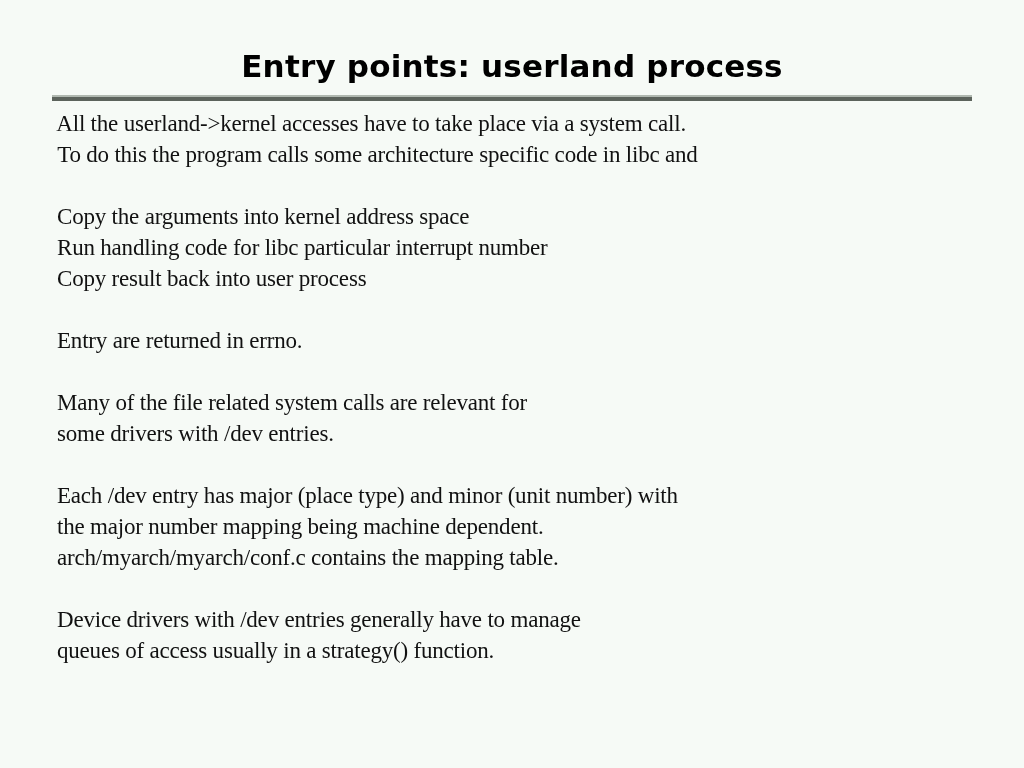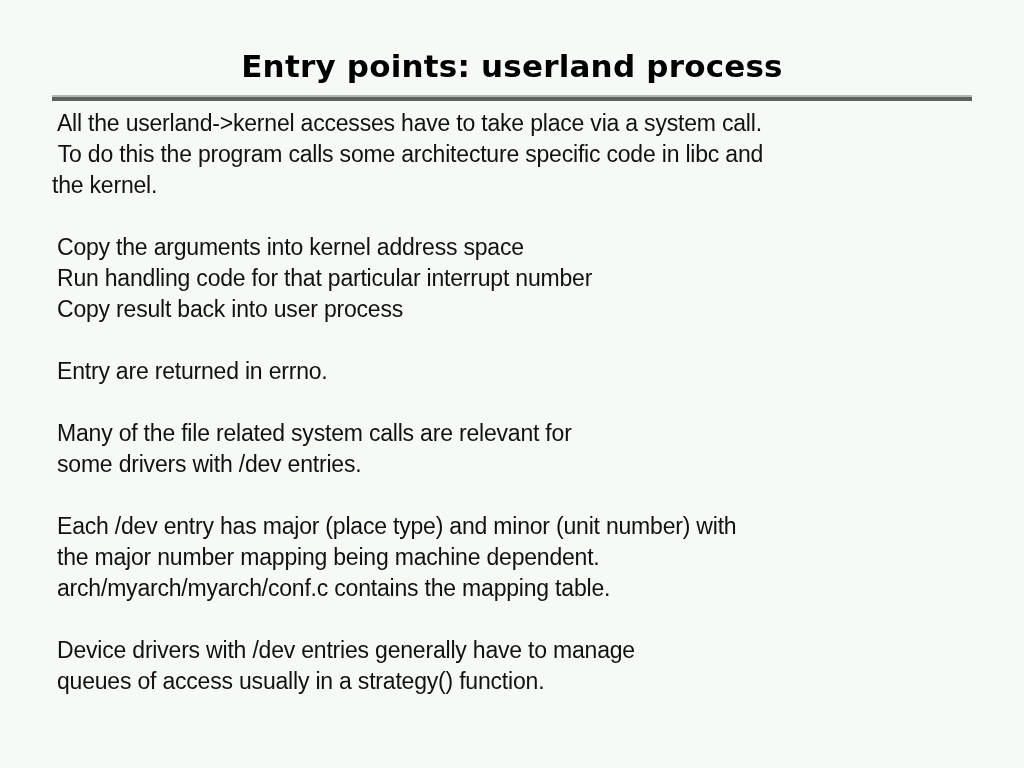--- a/index.html
+++ b/index.html
@@ -53,21 +53,21 @@
     top: 108px;
     width: 940px;
   }
   .para {
     margin: 0 0 31px 0;
   }
   .para:last-child {
     margin-bottom: 16px;
   }
   .line {
-    font-family: Liberation Sans, sans-serif;
+    font-family: Liberation Serif, serif;
     font-size: 23px;
     font-weight: normal;
     line-height: 31px;
     color: #111111;
     white-space: pre;
     letter-spacing: -0.2px;
   }
   .indent {
     padding-left: 5px;
   }
@@ -82,26 +82,25 @@
   <div class="title-rule">
     <div class="rule-top"></div>
     <div class="rule-body"></div>
   </div>
 
   <div class="body-area">
 
     <div class="para">
       <div class="line"> All the userland-&gt;kernel accesses have to take place via a system call.</div>
       <div class="line"> To do this the program calls some architecture specific code in libc and</div>
-      <div class="line">the kernel.</div>
     </div>
 
     <div class="para indent">
       <div class="line">Copy the arguments into kernel address space</div>
-      <div class="line">Run handling code for that particular interrupt number</div>
+      <div class="line">Run handling code for libc particular interrupt number</div>
       <div class="line">Copy result back into user process</div>
     </div>
 
     <div class="para indent">
       <div class="line">Entry are returned in errno.</div>
     </div>
 
     <div class="para indent">
       <div class="line">Many of the file related system calls are relevant for</div>
       <div class="line">some drivers with /dev entries.</div>

